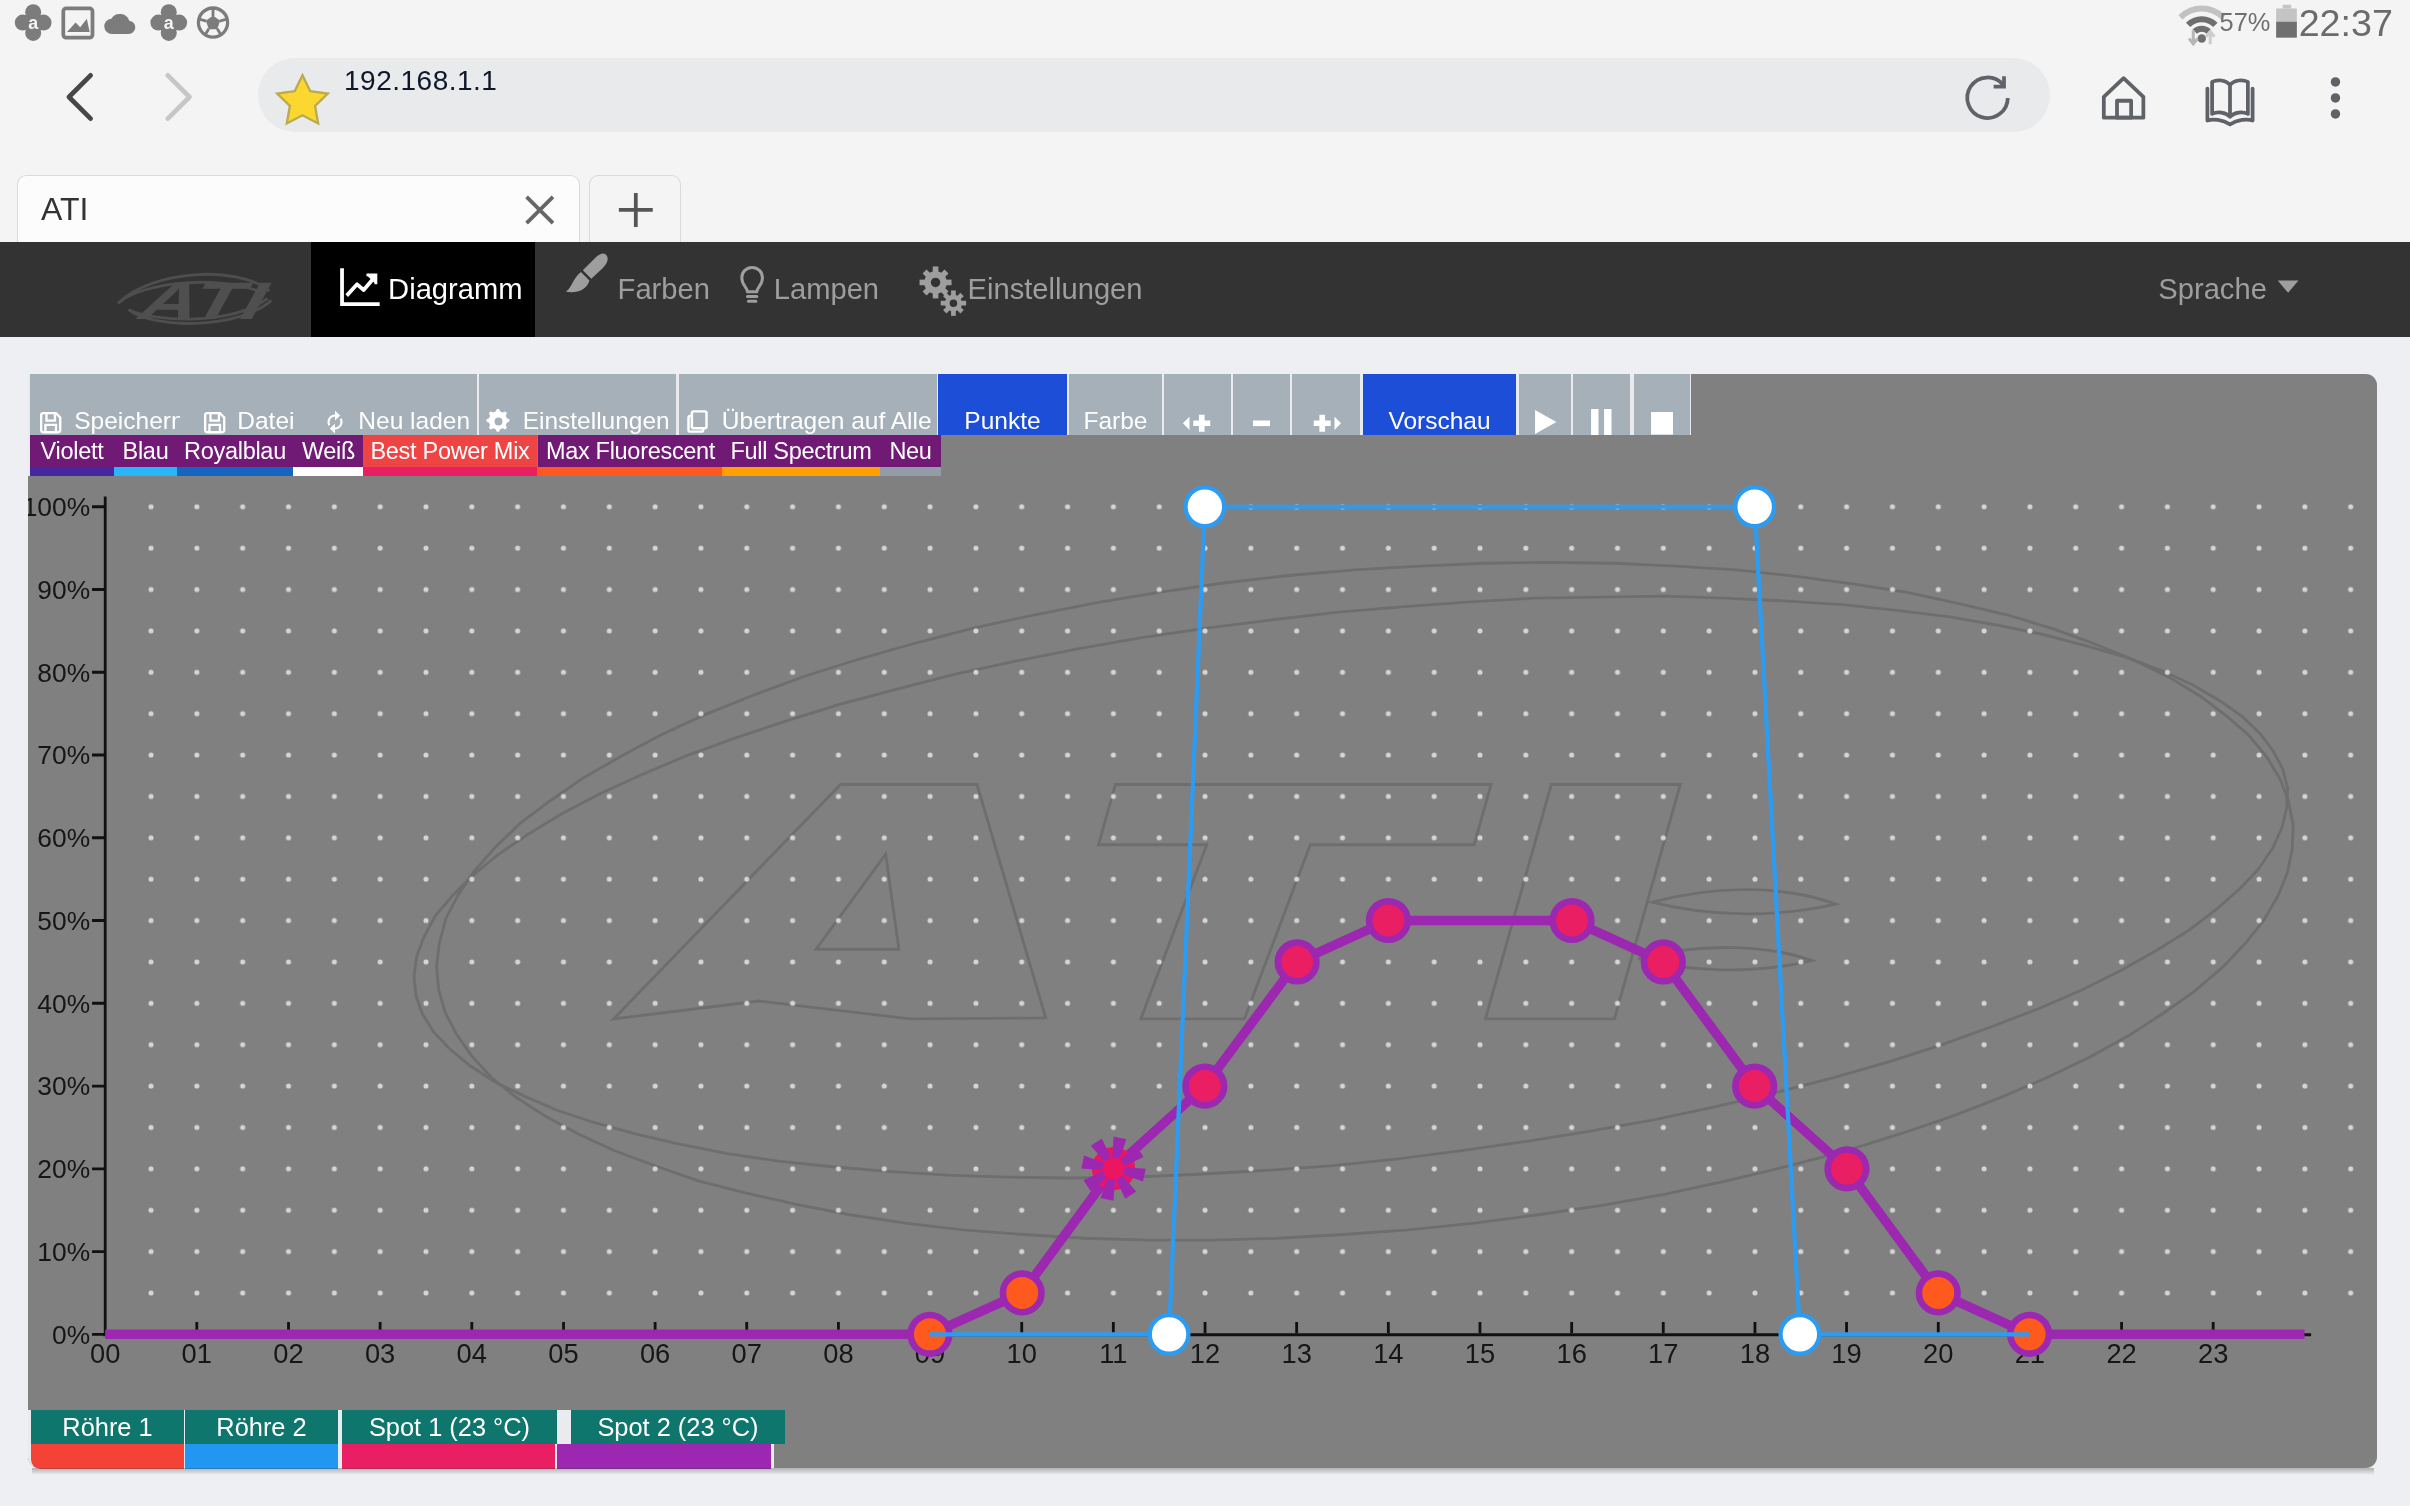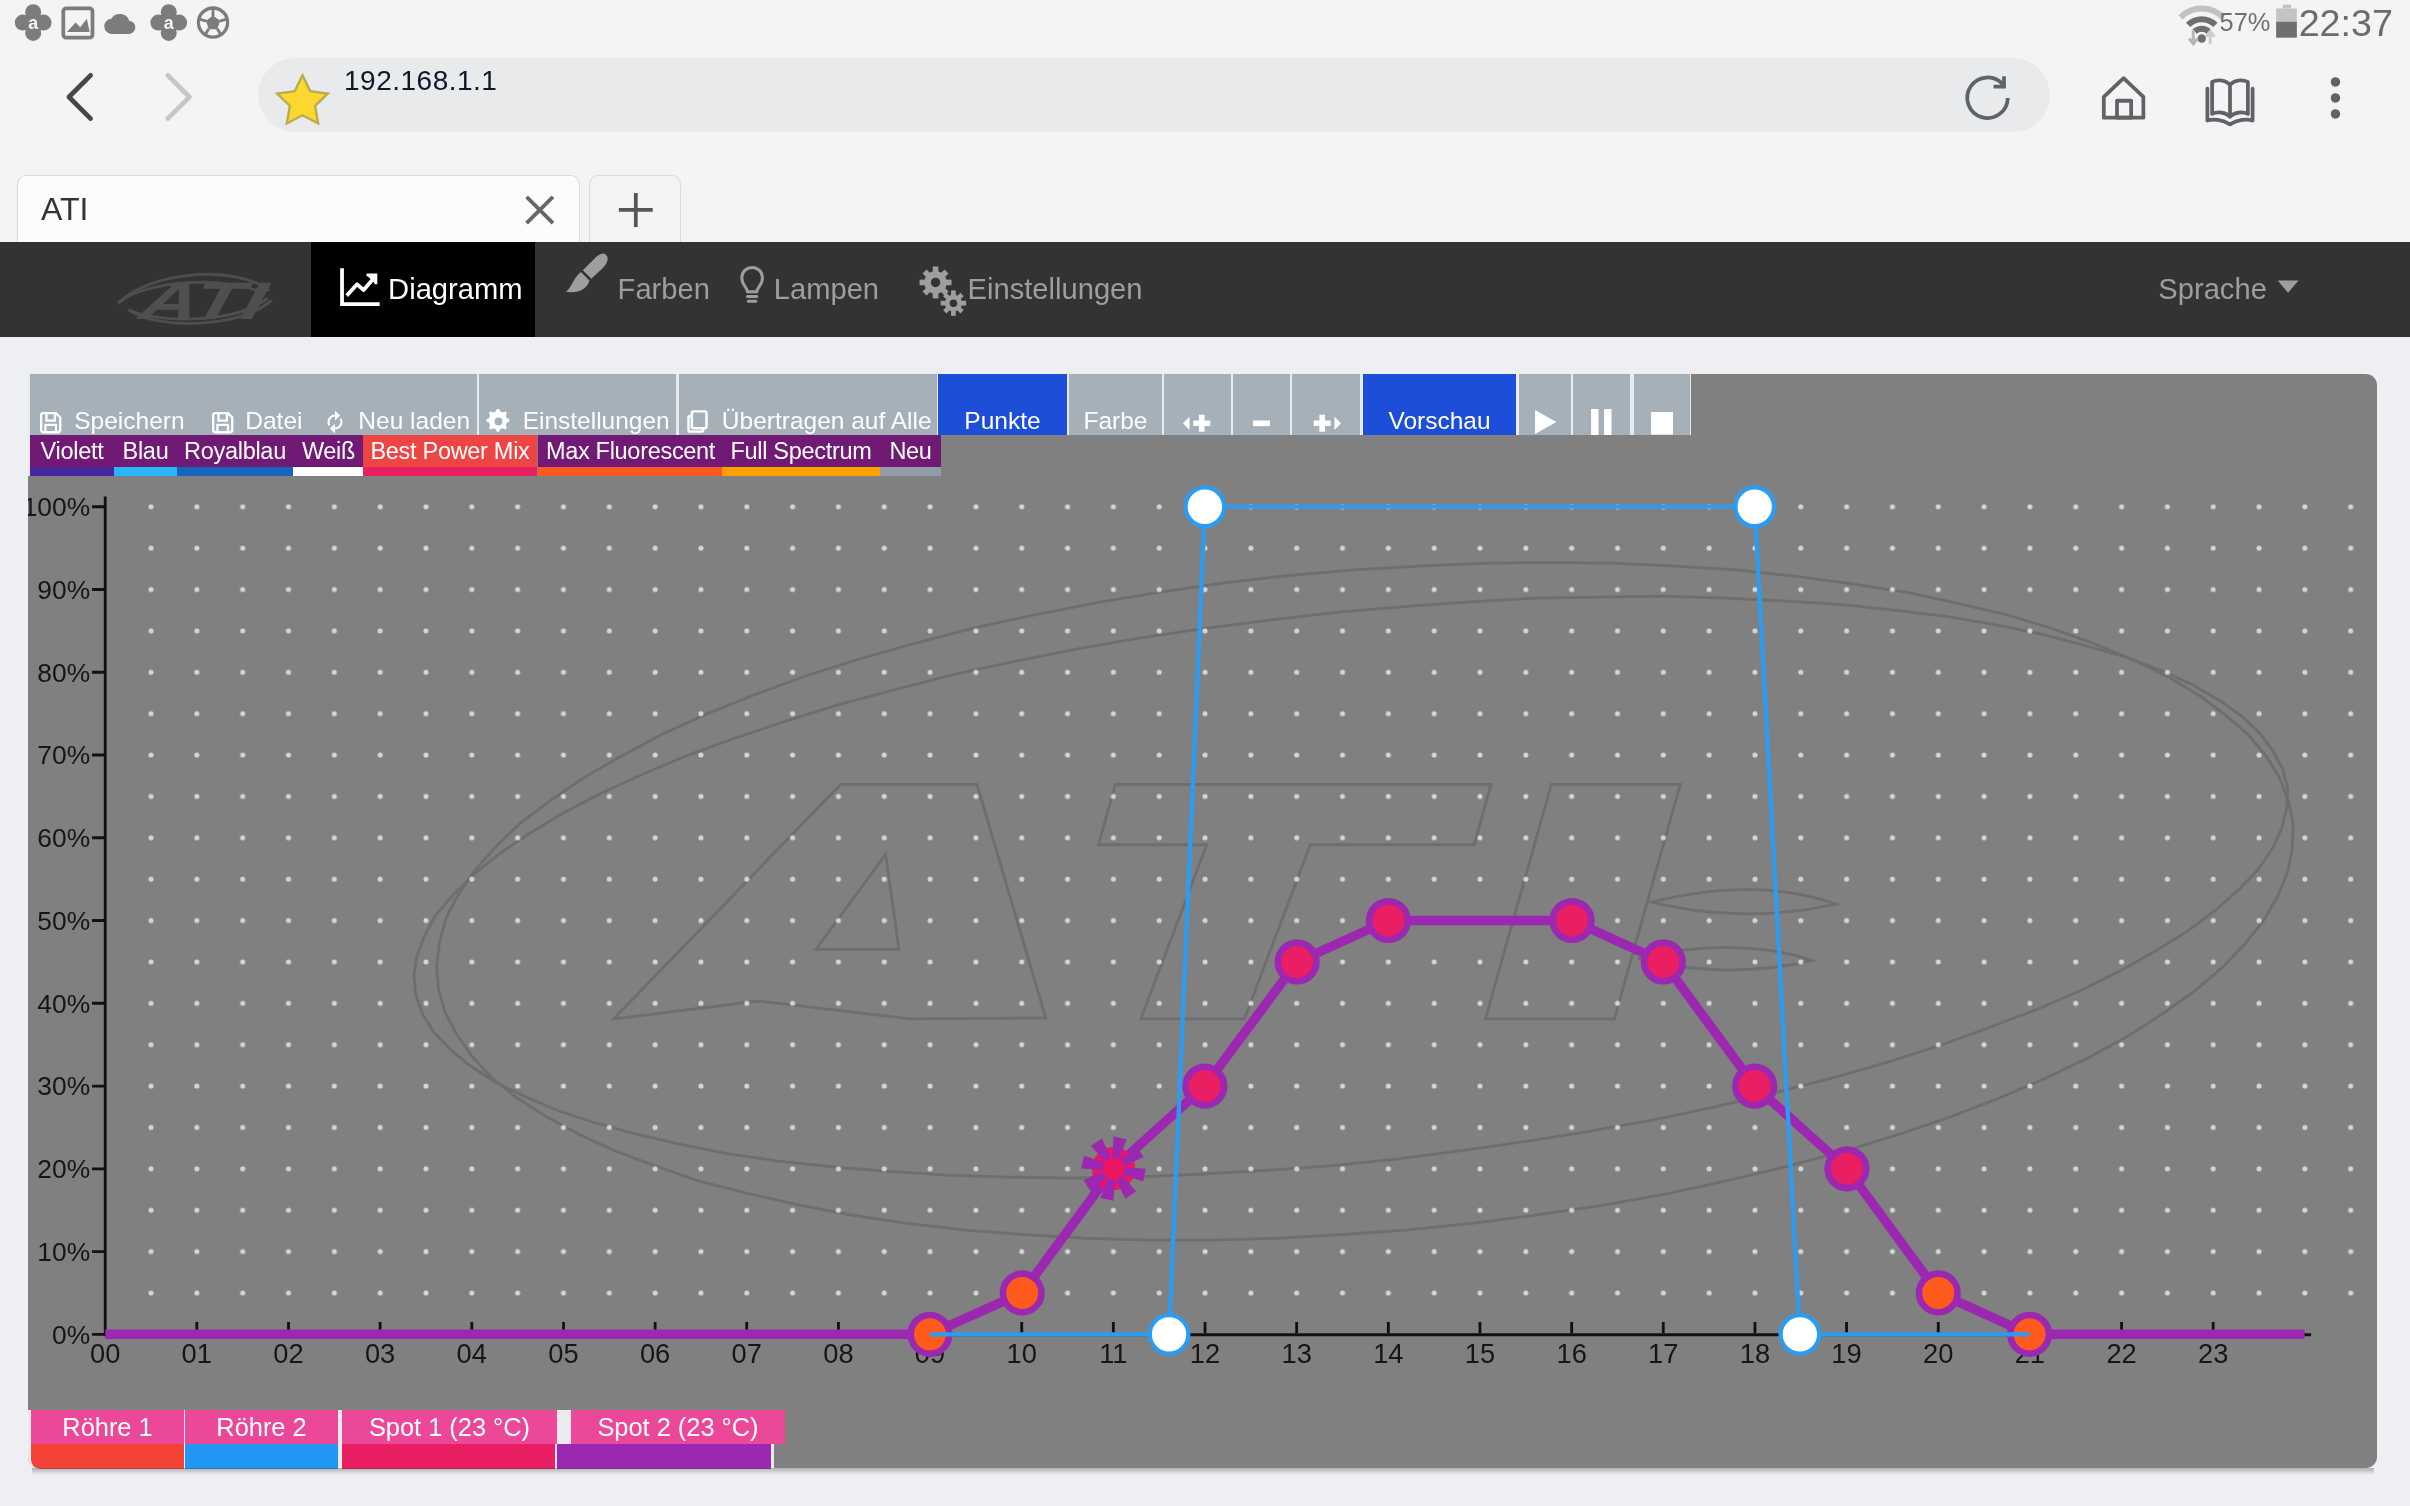--- a/index.html
+++ b/index.html
@@ -10,21 +10,21 @@
 #urltext{z-index:3;position:absolute;left:344px;top:65px;font-size:28px;color:#0f172a;letter-spacing:0.5px}
 #tab{z-index:0;position:absolute;left:17px;top:175px;width:563px;height:67px;background:#fcfcfd;border:1.9px solid #dadada;border-bottom:none;border-radius:9.4px 9.4px 0 0}
 #tabtext{z-index:3;position:absolute;left:41px;top:191px;font-size:32px;color:#333}
 #plustab{z-index:0;position:absolute;left:589px;top:175px;width:92px;height:67px;background:#f4f4f5;border:1.9px solid #dadada;border-bottom:none;border-radius:9.4px 9.4px 0 0}
 #nav{position:absolute;left:0;top:242px;width:2411px;height:95px;background:#333}
 #diagbtn{position:absolute;left:311px;top:242px;width:224px;height:95px;background:#000}
 .b{z-index:3;position:absolute;top:374px;height:61px;background:#a6b0b9;color:#fff;font-size:24.5px;display:flex;align-items:flex-end;justify-content:center;gap:10.4px;white-space:nowrap}
 .bd{background:#1d4ed8}
 .t{z-index:3;position:absolute;top:435px;height:32px;background:#701a75;color:#fff;font-size:23.5px;letter-spacing:-0.3px;display:flex;align-items:center;justify-content:center;white-space:nowrap}
 .u{z-index:3;position:absolute;top:467px;height:9.4px}
-.bt{z-index:3;position:absolute;top:1410px;height:34px;background:#ec4899;color:#fff;font-size:25.4px;display:flex;align-items:center;justify-content:center}
+.bt{z-index:3;position:absolute;top:1410px;height:34px;background:#0f766e;color:#fff;font-size:25.4px;display:flex;align-items:center;justify-content:center}
 .bb{z-index:3;position:absolute;top:1444px;height:24.5px}
 </style>
 </head>
 <body>
 <div id="chrome"></div>
 <svg class="abs" style="left:0;top:0" width="2411" height="242" viewBox="0 0 2560 257">
 
  <g fill="#7c7c7c">
   <circle cx="35" cy="13" r="8.5"></circle>
       <circle cx="35" cy="35" r="8.5"></circle>
@@ -286,21 +286,21 @@
 <div style="position:absolute;z-index:2;left:28px;top:435px;width:1.9px;height:41px;background:#e9ebee"></div>
 <div style="position:absolute;z-index:2;left:28px;top:1410px;width:746px;height:58px;background:#e9ebee;border-bottom-left-radius:11.3px"></div>
 <div class="b" style="left:30px;width:163px">
  <svg width="25.4" height="25.4" viewBox="0 0 24 24" fill="none" stroke="#fff" stroke-width="2.2">
       <path d="M3 5 a2 2 0 0 1 2-2 H17 L21 7 V19 a2 2 0 0 1 -2 2 H5 a2 2 0 0 1 -2-2 Z"></path>
       <path d="M8 3 V10 H16 V3"></path>
       <path d="M7 21 V14 H17 V21"></path>
     </svg>
  <span>Speichern</span>
   </div>
-<div class="b" style="left:188px;width:136px">
+<div class="b" style="left:180px;width:136px">
  <svg width="25.4" height="25.4" viewBox="0 0 24 24" fill="none" stroke="#fff" stroke-width="2.2">
       <path d="M3 5 a2 2 0 0 1 2-2 H17 L21 7 V19 a2 2 0 0 1 -2 2 H5 a2 2 0 0 1 -2-2 Z"></path>
       <path d="M8 3 V10 H16 V3"></path>
       <path d="M7 21 V14 H17 V21"></path>
     </svg>
  <span>Datei</span>
   </div>
 <div class="b" style="left:315px;width:162px">
  <svg width="26" height="26" viewBox="0 0 24 24" fill="#fff">
       <path d="M12 5 V1.5 L16.8 6 L12 10.5 V7 A5 5 0 0 0 7 12 A4.9 4.9 0 0 0 7.6 14.3 L6.1 15.8 A7 7 0 0 1 5 12 A7 7 0 0 1 12 5 Z"></path>

